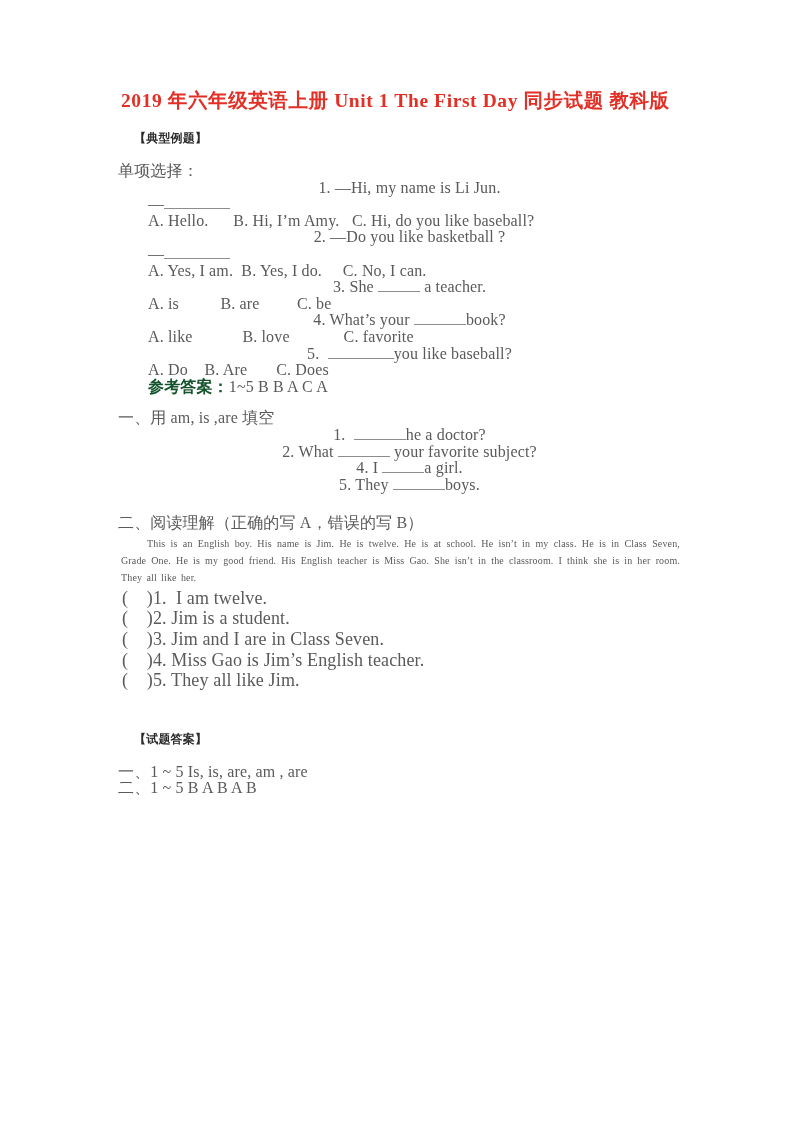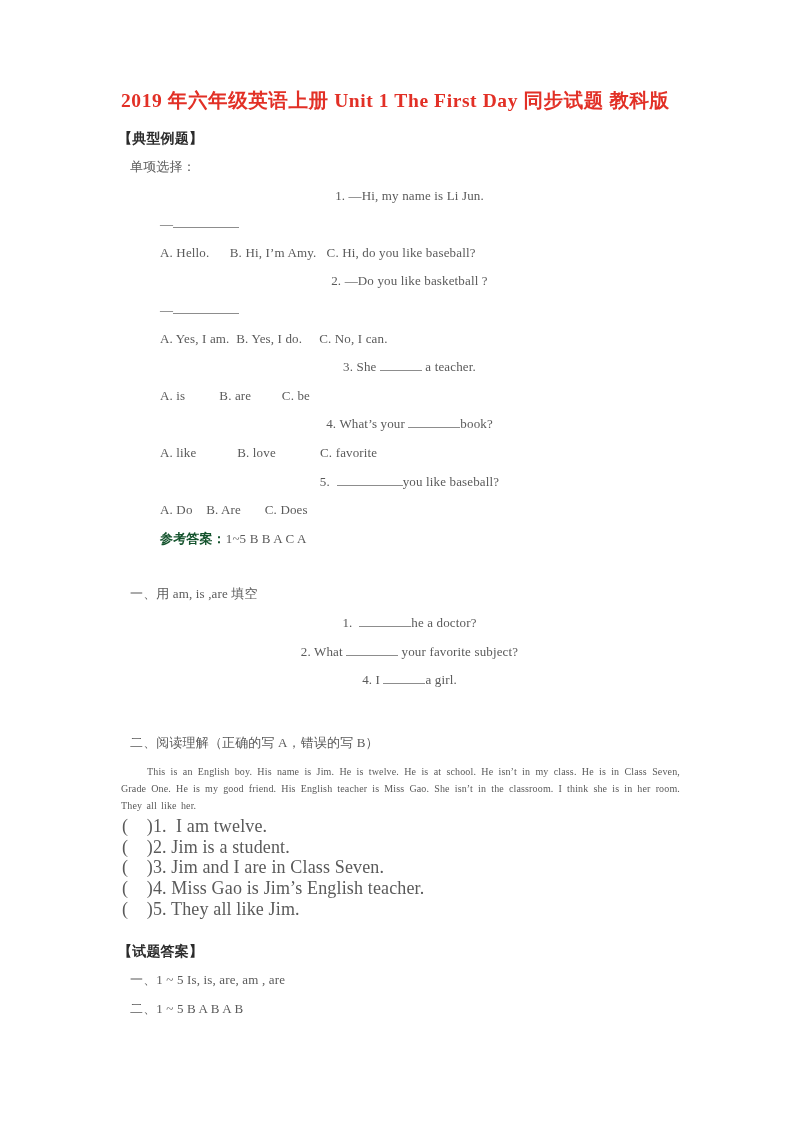--- a/index.html
+++ b/index.html
@@ -30,30 +30,30 @@
     line-height: 26px;
     letter-spacing: 0.6px;
     white-space: nowrap;
     margin: 0 0 16px 3px;
     font-family: "Liberation Serif", "DejaVu Serif", serif;
   }
   
   .sec-head {
     color: #2b2b2b;
     font-weight: bold;
-    font-size: 14px;
+    font-size: 12px;
     line-height: 17px;
-    margin: 0;
+    margin: 16px;
     letter-spacing: 0.2px;
   }
   
   .line {
-    font-size: 13px;
+    font-size: 16px;
     line-height: 16.6px;
-    margin: 12px;
+    margin: 0;
     white-space: pre;
     letter-spacing: .15px;
   }
   .ind1 { padding-left: 0px; }
   .ind2 { padding-left: 18px; text-align: center; }
   .ind3 { padding-left: 30px; }
   .blank {
     display: inline-block;
     border-bottom: 1px solid #8d8d8d;
     vertical-align: baseline;
@@ -122,20 +122,21 @@
 
   <div class="line ind1">一、用 am, is ,are 填空</div>
 
   <div class="line ind2"><span>1.</span> <span> </span><span class="blank b-lg"></span><span>he a doctor?</span></div>
 
   <div class="line ind2"><span>2.</span> <span>What </span><span class="blank b-lg"></span><span> your favorite subject?</span></div>
 
 
   <div class="line ind2"><span>4.</span> <span>I </span><span class="blank b-md"></span><span>a girl.</span></div>
 
+  <div class="line ind2"><span>5.</span> <span>They </span><span class="blank b-lg"></span><span>boys.</span></div>
 
   <div class="gap-lg"></div>
 
   <div class="line ind1">二、阅读理解（正确的写 A，错误的写 B）</div>
   <p class="passage"><span class="first">This is an English boy. His name is Jim. He is twelve. He is at school. He isn’t in my class. He is in Class Seven, Grade One. He is my good friend. His English teacher is Miss Gao. She isn’t in the classroom. I think she is in her room. They all like her.</span></p>
 
   <div class="tf-line">(    )1.  I am twelve.</div>
   <div class="tf-line">(    )2. Jim is a student.</div>
   <div class="tf-line">(    )3. Jim and I are in Class Seven.</div>
   <div class="tf-line">(    )4. Miss Gao is Jim’s English teacher.</div>

